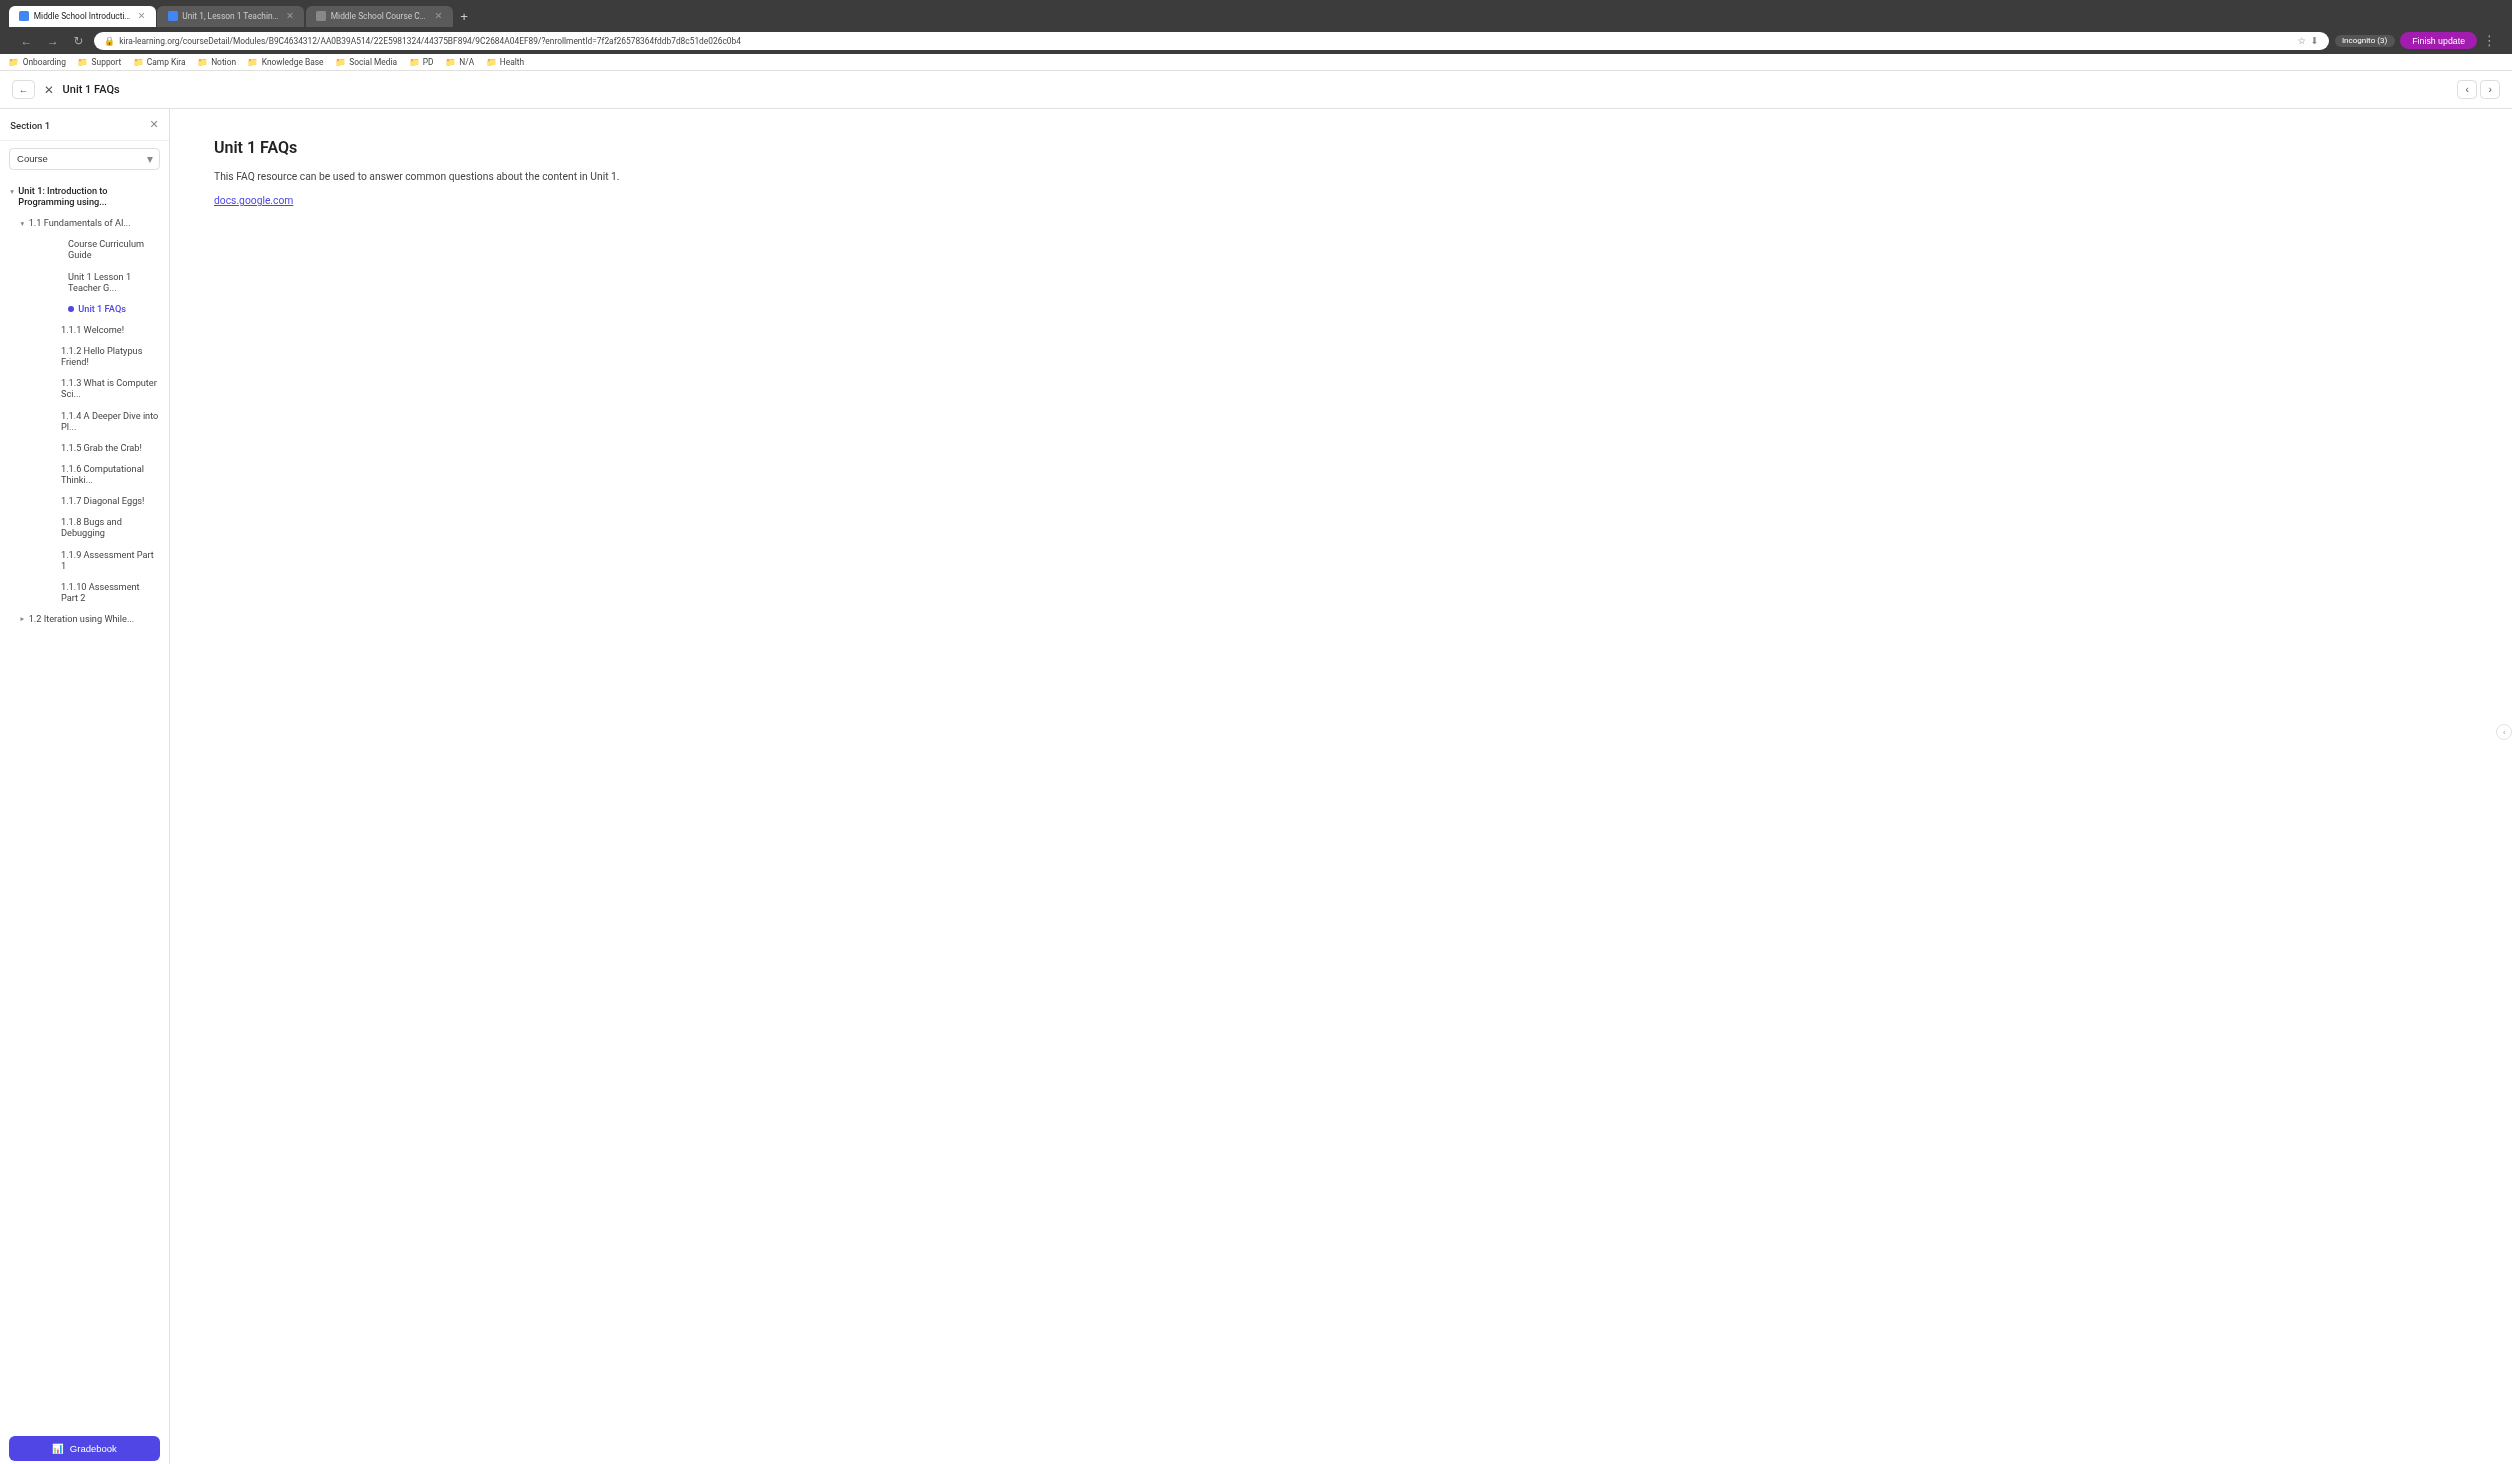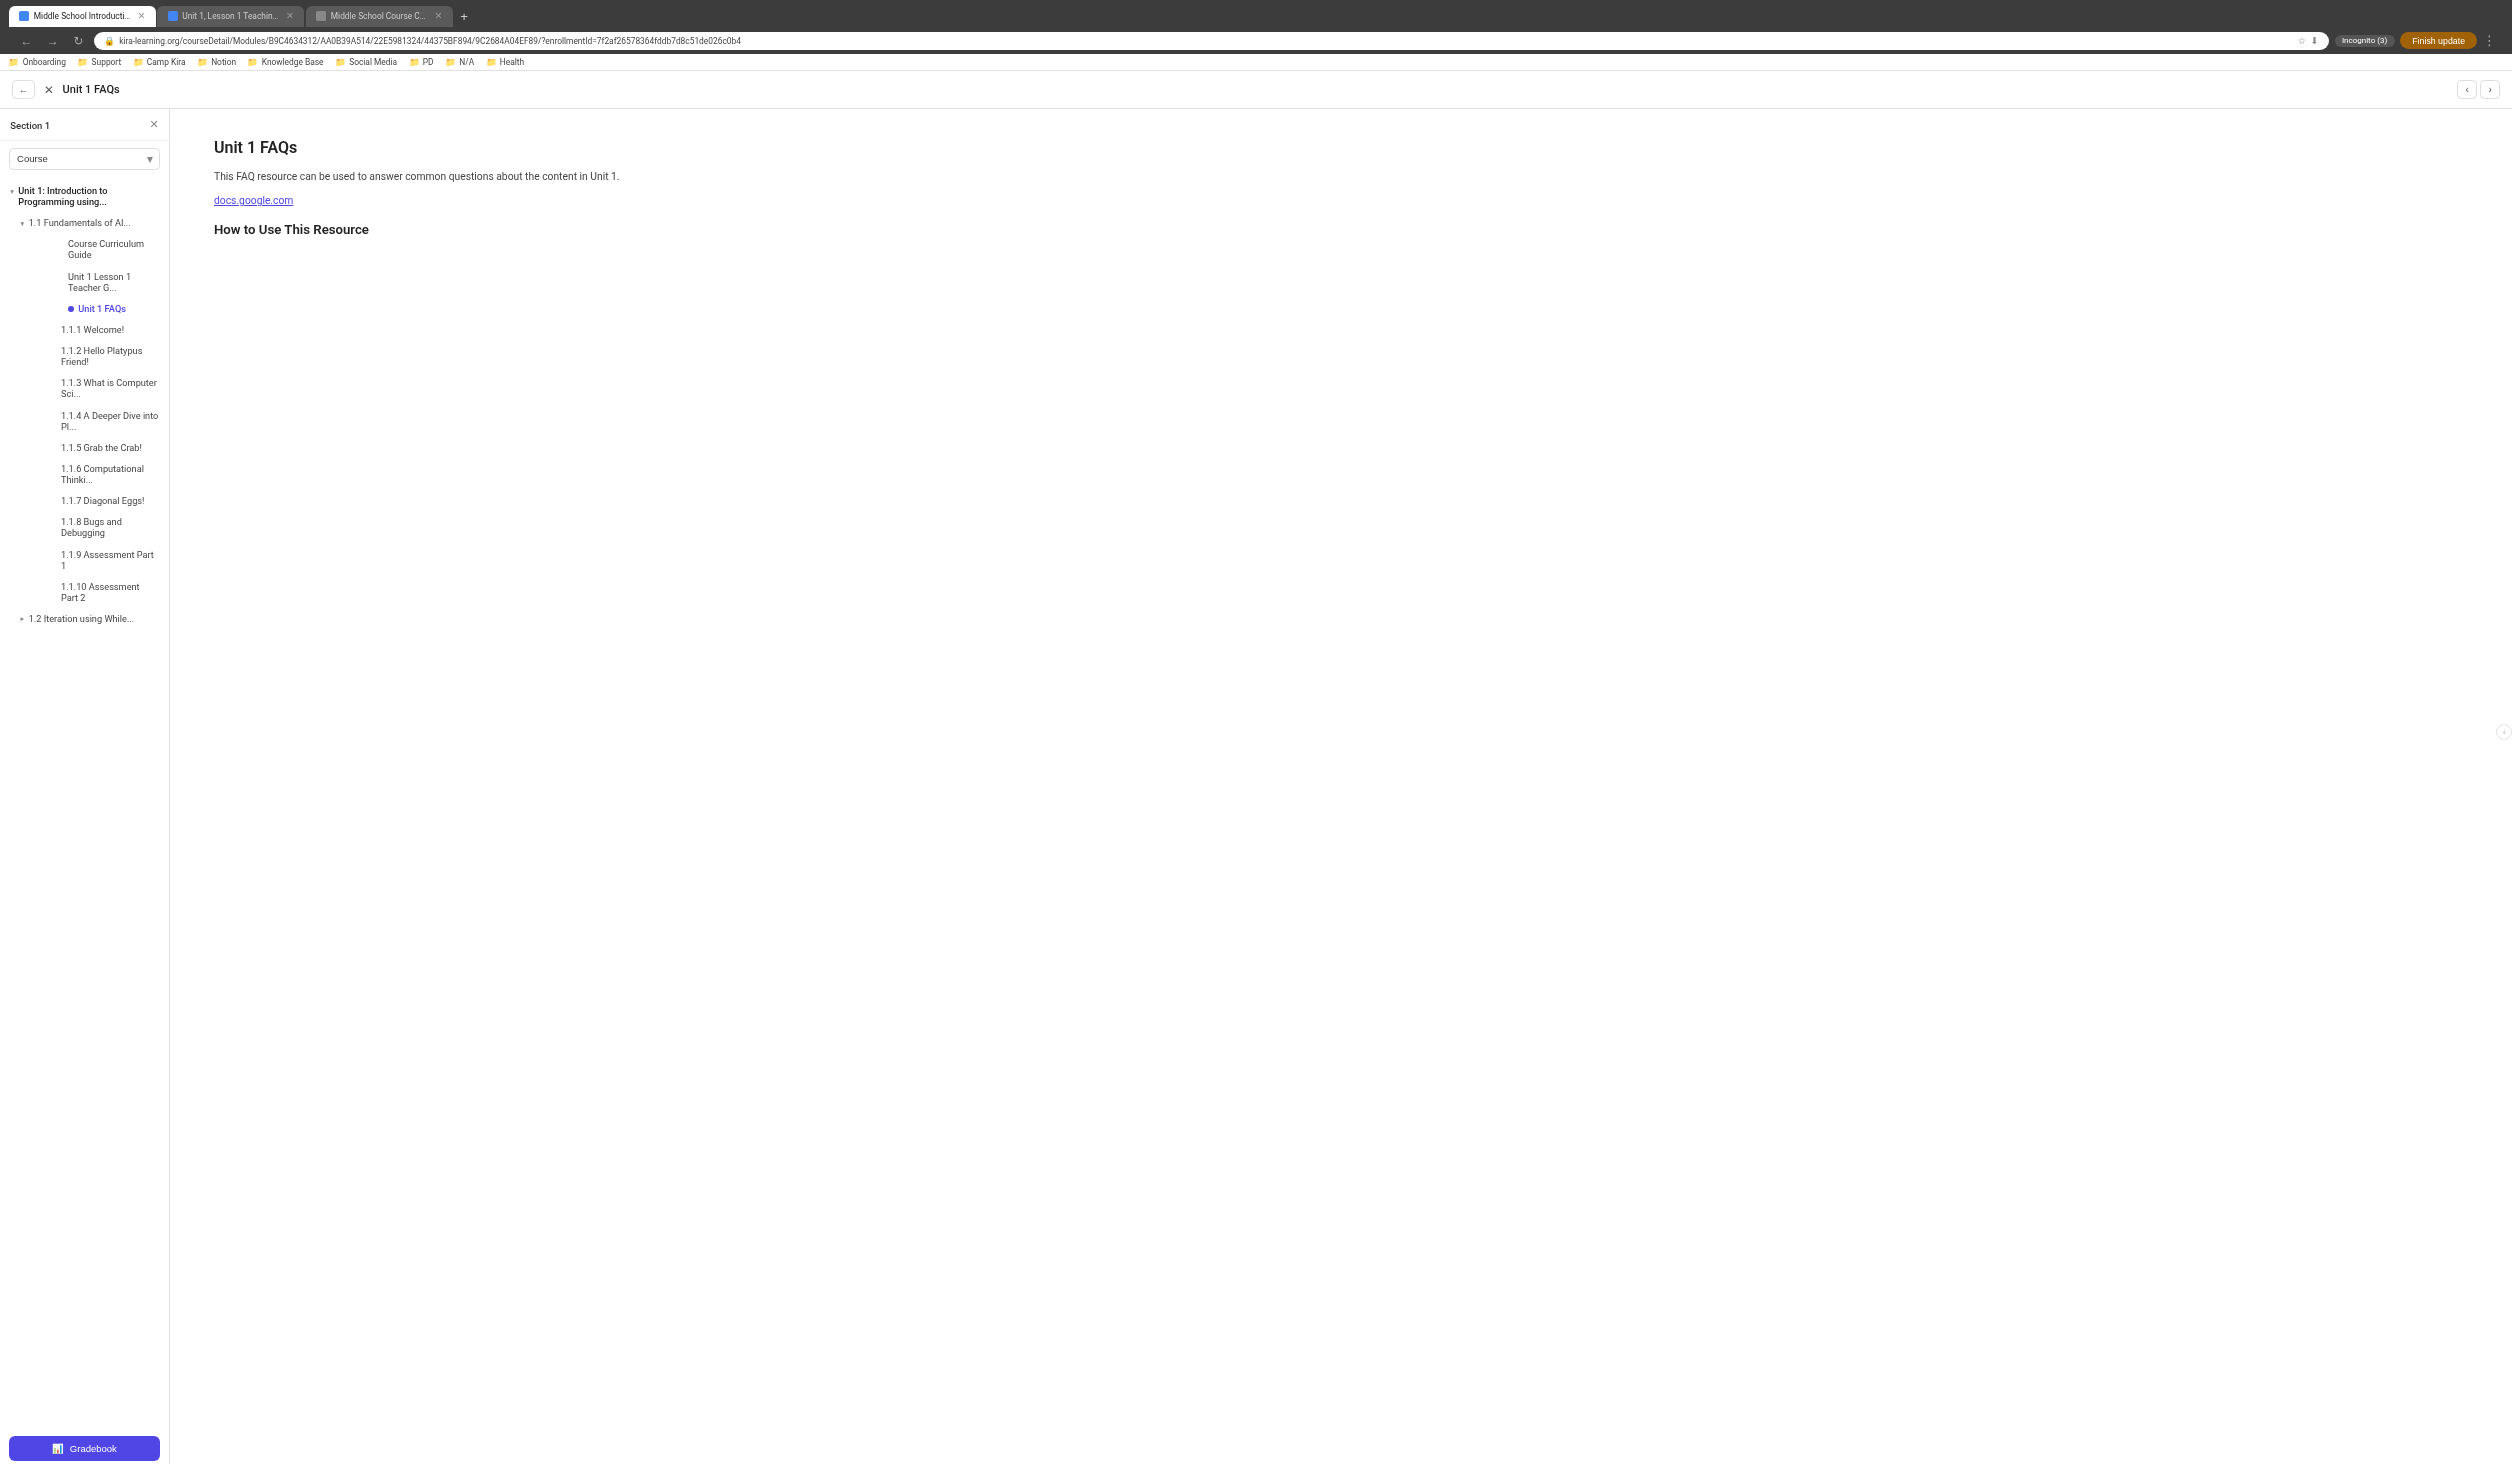--- a/index.html
+++ b/index.html
@@ -18,21 +18,21 @@
     .tab-close { margin-left: 2.9px; color: #999; font-size: 9.5px; cursor: pointer; }
     .tab-add { background: none; border: none; color: #ccc; font-size: 13.2px; padding: 2.9px 5.9px; cursor: pointer; }
 
     
     .address-bar-row { background: #3c3c3c; display: flex; align-items: center; padding: 4.4px 7.3px; gap: 5.9px; }
     .nav-btn { background: none; border: none; color: #aaa; font-size: 11.8px; cursor: pointer; padding: 1.5px 4.4px; }
     .address-bar { flex: 1; background: #fff; border-radius: 14.7px; padding: 3.7px 10.3px; font-size: 8.8px; color: #333; display: flex; align-items: center; gap: 4.4px; }
     .address-text { flex: 1; font-size: 8.4px; color: #444; white-space: nowrap; overflow: hidden; text-overflow: ellipsis; }
     .address-icons { display: flex; gap: 4.4px; color: #888; font-size: 9.5px; }
     .incognito-badge { background: #555; color: #fff; border-radius: 8.8px; padding: 1.5px 7.3px; font-size: 8px; }
-    .finish-update-btn { background: #a16207; color: #fff; border: none; border-radius: 14.7px; padding: 3.7px 11.8px; font-size: 8.8px; cursor: pointer; font-weight: 500; }
+    .finish-update-btn { background: #a21caf; color: #fff; border: none; border-radius: 14.7px; padding: 3.7px 11.8px; font-size: 8.8px; cursor: pointer; font-weight: 500; }
     .menu-dots { color: #aaa; font-size: 13.2px; cursor: pointer; }
 
     
     .bookmarks-bar { background: #fff; border-bottom: 0.7px solid #e0e0e0; display: flex; align-items: center; padding: 2.9px 8.8px; gap: 11.8px; }
     .bookmark-item { display: flex; align-items: center; gap: 2.9px; font-size: 8.4px; color: #444; cursor: pointer; white-space: nowrap; }
     .bm-icon { font-size: 8.8px; color: #888; }
 
     
     .app-container { display: flex; flex-direction: column; height: calc(100vh - 65px); background: #f5f5f5; }
 
@@ -272,21 +272,20 @@
         <span>📊</span>
         <span>Gradebook</span>
       </button>
     </div>
 
     <div class="content-area">
       <h1 class="content-h1">Unit 1 FAQs</h1>
       <p class="content-p">This FAQ resource can be used to answer common questions about the content in Unit 1.</p>
       <a class="content-link">docs.google.com</a>
 
-      <h2 class="content-h2">How to Use This Resource</h2>
 
 
 
       <div class="sidebar-toggle" style="position:fixed; right: 0; top: 50%;">‹</div>
     </div>
 
   </div>
 </div>
 
 

